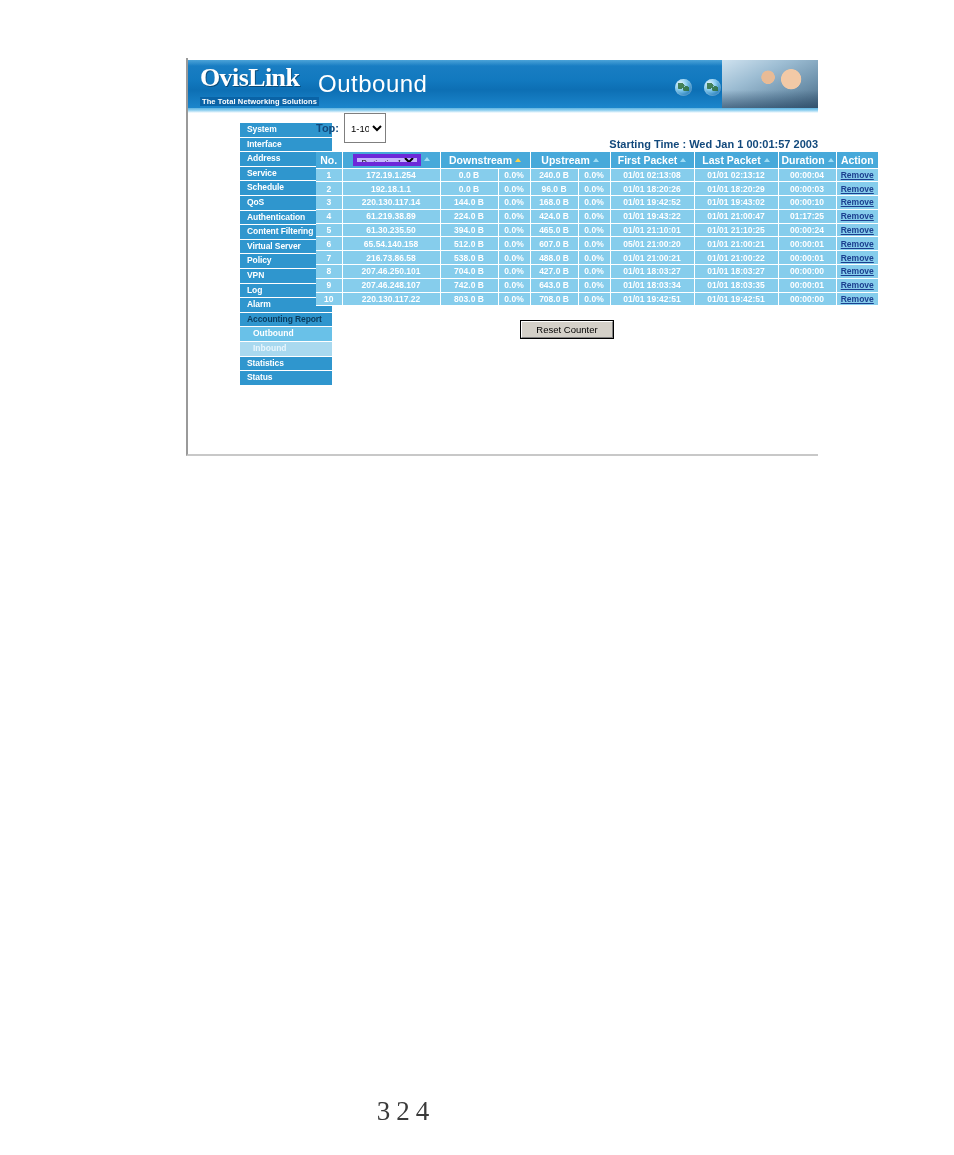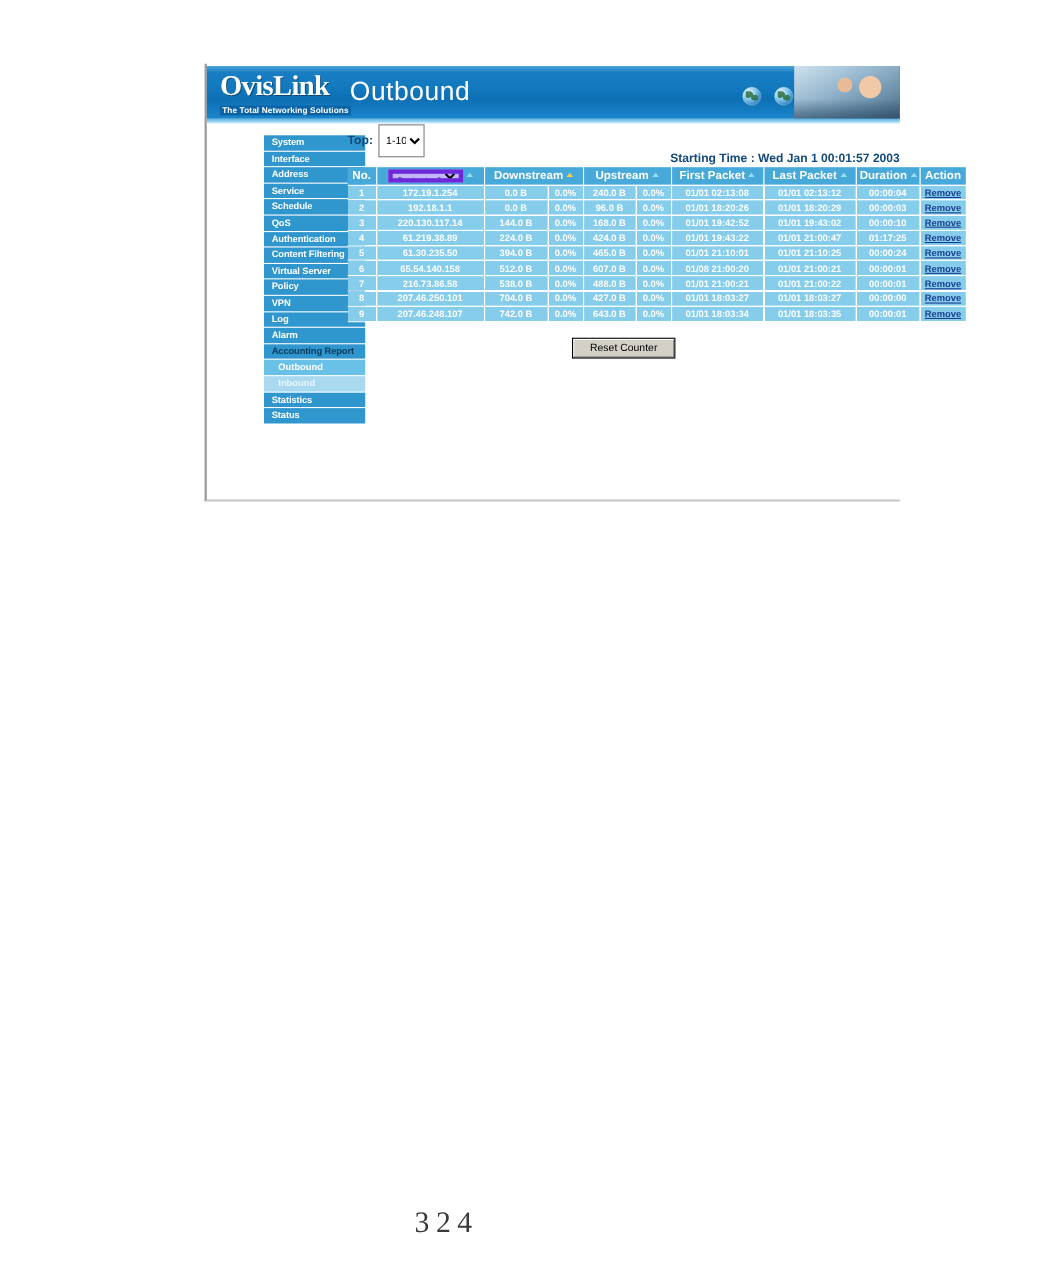--- a/index.html
+++ b/index.html
@@ -444,21 +444,21 @@
           <td class="dark">00:00:24</td>
           <td><span class="remove-link">Remove</span></td>
         </tr>
         <tr>
           <td class="num">6</td>
           <td class="num">65.54.140.158</td>
           <td class="num">512.0 B</td>
           <td class="pct">0.0%</td>
           <td class="num">607.0 B</td>
           <td class="pct">0.0%</td>
-          <td class="dark">01/08 21:00:20</td>
+          <td class="dark">05/01 21:00:20</td>
           <td class="dark">01/01 21:00:21</td>
           <td class="dark">00:00:01</td>
           <td><span class="remove-link">Remove</span></td>
         </tr>
         <tr>
           <td class="num">7</td>
           <td class="num">216.73.86.58</td>
           <td class="num">538.0 B</td>
           <td class="pct">0.0%</td>
           <td class="num">488.0 B</td>
@@ -483,20 +483,32 @@
         <tr>
           <td class="num">9</td>
           <td class="num">207.46.248.107</td>
           <td class="num">742.0 B</td>
           <td class="pct">0.0%</td>
           <td class="num">643.0 B</td>
           <td class="pct">0.0%</td>
           <td class="dark">01/01 18:03:34</td>
           <td class="dark">01/01 18:03:35</td>
           <td class="dark">00:00:01</td>
+          <td><span class="remove-link">Remove</span></td>
+        </tr>
+        <tr>
+          <td class="num">10</td>
+          <td class="num">220.130.117.22</td>
+          <td class="num">803.0 B</td>
+          <td class="pct">0.0%</td>
+          <td class="num">708.0 B</td>
+          <td class="pct">0.0%</td>
+          <td class="dark">01/01 19:42:51</td>
+          <td class="dark">01/01 19:42:51</td>
+          <td class="dark">00:00:00</td>
           <td><span class="remove-link">Remove</span></td>
         </tr>
       </tbody>
     </table>
 
     <div class="btn-row">
       <button class="reset-btn">Reset Counter</button>
     </div>
   </div>
 

